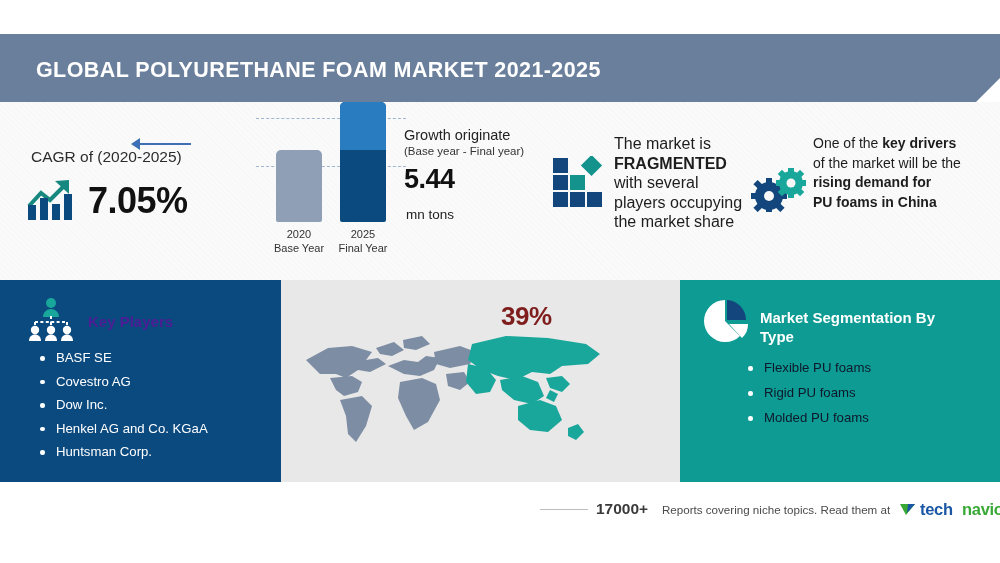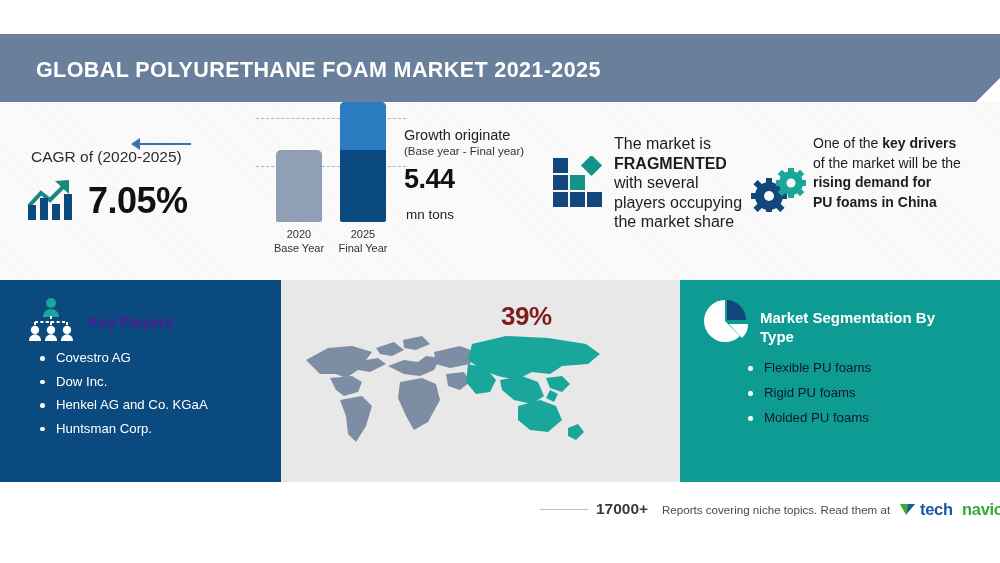--- a/index.html
+++ b/index.html
@@ -204,20 +204,21 @@
           <path d="M2 45 c0-4 2.7-6.4 6-6.4 s6 2.4 6 6.4 z"></path>
         <circle cx="24" cy="34" r="4.2"></circle>
           <path d="M18 45 c0-4 2.7-6.4 6-6.4 s6 2.4 6 6.4 z"></path>
         <circle cx="40" cy="34" r="4.2"></circle>
           <path d="M34 45 c0-4 2.7-6.4 6-6.4 s6 2.4 6 6.4 z"></path>
       </g>
     </svg>
   </div>
   <div class="players-title">Key Players</div>
   <ul class="players-list">
+    <li>BASF SE</li>
     <li>Covestro AG</li>
     <li>Dow Inc.</li>
     <li>Henkel AG and Co. KGaA</li>
     <li>Huntsman Corp.</li>
   </ul>
 
   <div class="map-svg">
     <svg viewBox="0 0 335 120" width="335" height="120">
       <g fill="#7d8da3">
         <path d="M6 30 L28 18 L52 16 L72 22 L66 30 L78 28 L86 34 L70 42 L58 40 L46 48 L36 44 L20 44 Z"></path>

